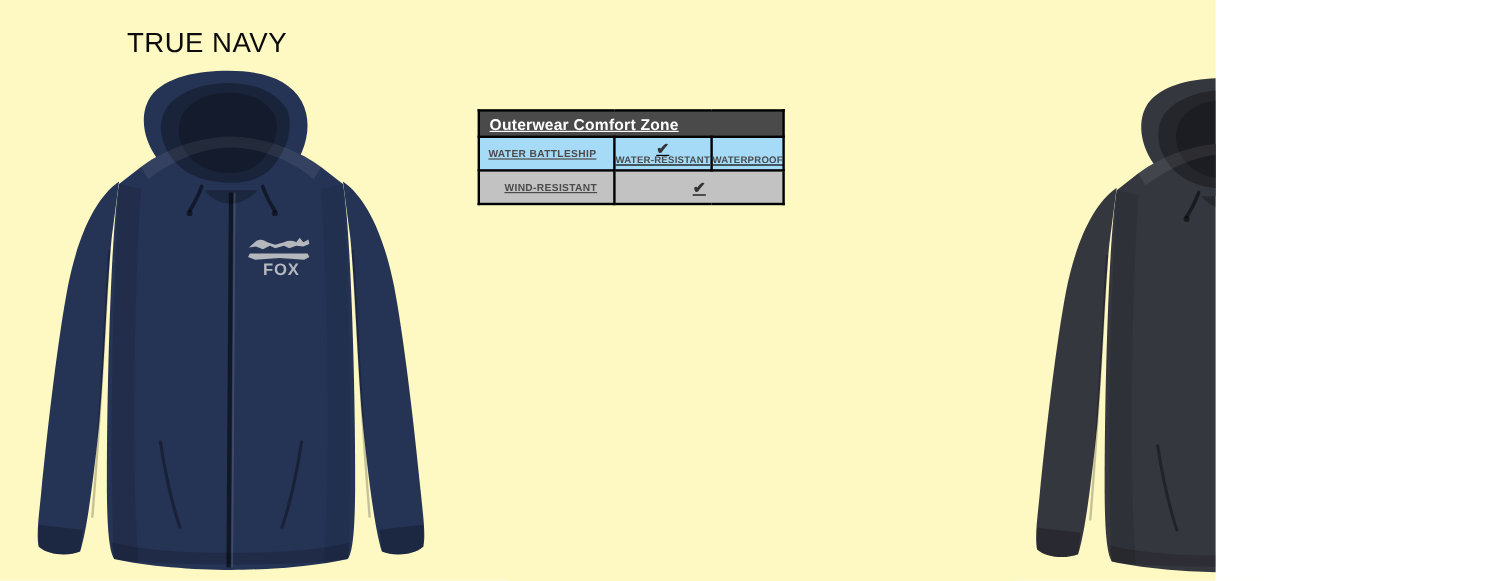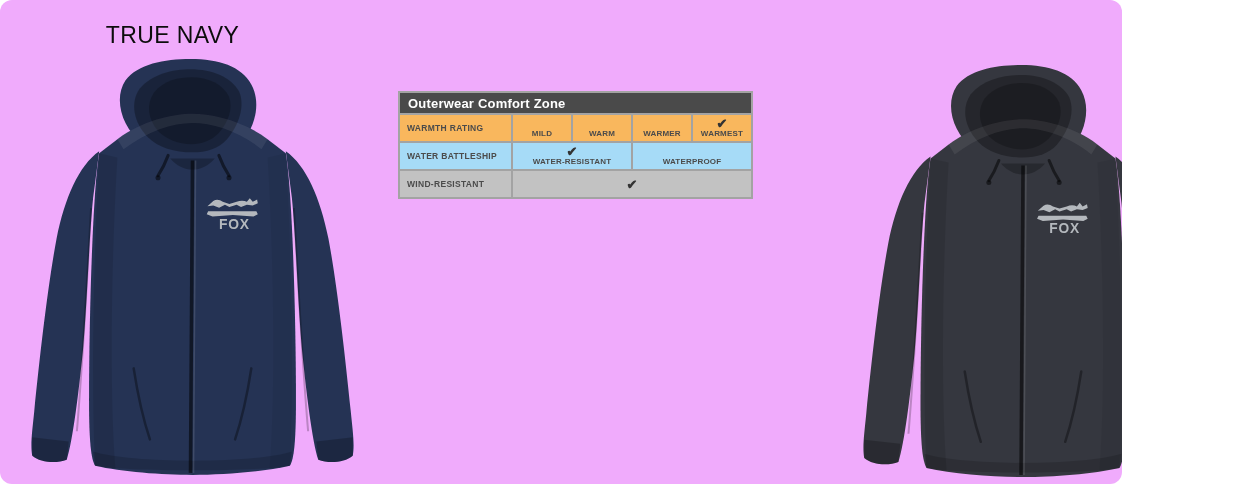--- a/index.html
+++ b/index.html
@@ -1,19 +1,19 @@
 <!DOCTYPE html>
 <html><head>
 <meta charset="utf-8">
 <style>
   * { margin:0; padding:0; box-sizing:border-box; }
   html,body { background:#fff; }
   .canvas {
-    position:relative; width:1122px; height:484px; background:#f0abfc;
-    overflow:hidden; font-family:"Liberation Sans", sans-serif;border-radius:12px;
+    position:relative; width:1013px; height:484px; background:#fef9c3;
+    overflow:hidden; font-family:"Liberation Sans", sans-serif;
   }
 
   
   .color-label {
     position:absolute; text-align:center; font-size:23px; font-weight:500;
     color:#0c0c0c; letter-spacing:0.4px; white-space:nowrap;
   }
   .label-left  { left:60px;  top:22px; width:225px; }
   .label-right { left:880px; top:18px; width:275px; }
 
@@ -21,21 +21,21 @@
   .jacket { position:absolute; }
   .jacket-left  { left:20px;  top:56px; width:345px; height:426px; }
   .jacket-right { left:852px; top:62px; width:342px; height:422px; }
   .jacket svg { width:100%; height:100%; display:block; }
 
   
   .comfort-table {
     position:absolute; left:398px; top:91px;
     border-collapse:collapse; table-layout:fixed;
   }
-  .comfort-table th, .comfort-table td { border:2px solid #a3a3a3; }
+  .comfort-table th, .comfort-table td { border:2px solid #000000;text-decoration:underline; }
   .comfort-table th {
     height:22px; background:#4a4a4a; color:#ffffff; font-size:13px;
     font-weight:bold; text-align:left; padding:0 0 0 8px; letter-spacing:0.2px;
   }
   .comfort-table td { height:28px; padding:0; }
   .comfort-table td.lbl {
     width:113px; font-size:8.5px; font-weight:bold; color:#4b4b4b;
     padding-left:7px; letter-spacing:0.3px; vertical-align:middle;
   }
   .comfort-table td.val { width:60px; }
@@ -118,59 +118,35 @@
       </svg>
   </div>
 
   <table class="comfort-table">
     <thead>
       <tr>
         <th colspan="5">Outerwear Comfort Zone</th>
       </tr>
     </thead>
     <tbody>
-      <tr style="background-color: rgb(249, 183, 93);">
-        <td class="lbl">WARMTH RATING</td>
-        <td class="val">
-          <div class="cell-stack">
-            <span class="val-text">MILD</span>
-          </div>
-        </td>
-        <td class="val">
-          <div class="cell-stack">
-            <span class="val-text">WARM</span>
-          </div>
-        </td>
-        <td class="val">
-          <div class="cell-stack">
-            <span class="val-text">WARMER</span>
-          </div>
-        </td>
-        <td class="val">
-          <div class="cell-stack">
-            <span class="check">✔</span>
-            <span class="val-text">WARMEST</span>
-          </div>
-        </td>
-      </tr>
       <tr style="background-color: rgb(166, 219, 247);">
         <td class="lbl">WATER BATTLESHIP</td>
         <td class="val" colspan="2">
           <div class="cell-stack">
             <span class="check">✔</span>
             <span class="val-text">WATER-RESISTANT</span>
           </div>
         </td>
         <td class="val" colspan="2">
           <div class="cell-stack">
             <span class="val-text">WATERPROOF</span>
           </div>
         </td>
       </tr>
-      <tr style="background-color: rgb(194, 194, 194);">
+      <tr style="background-color: rgb(194, 194, 194); text-align: center;">
         <td class="lbl">WIND-RESISTANT</td>
         <td class="val" colspan="4">
           <div class="cell-center">
             <span class="check">✔</span>
           </div>
         </td>
       </tr>
     </tbody>
   </table>
 

